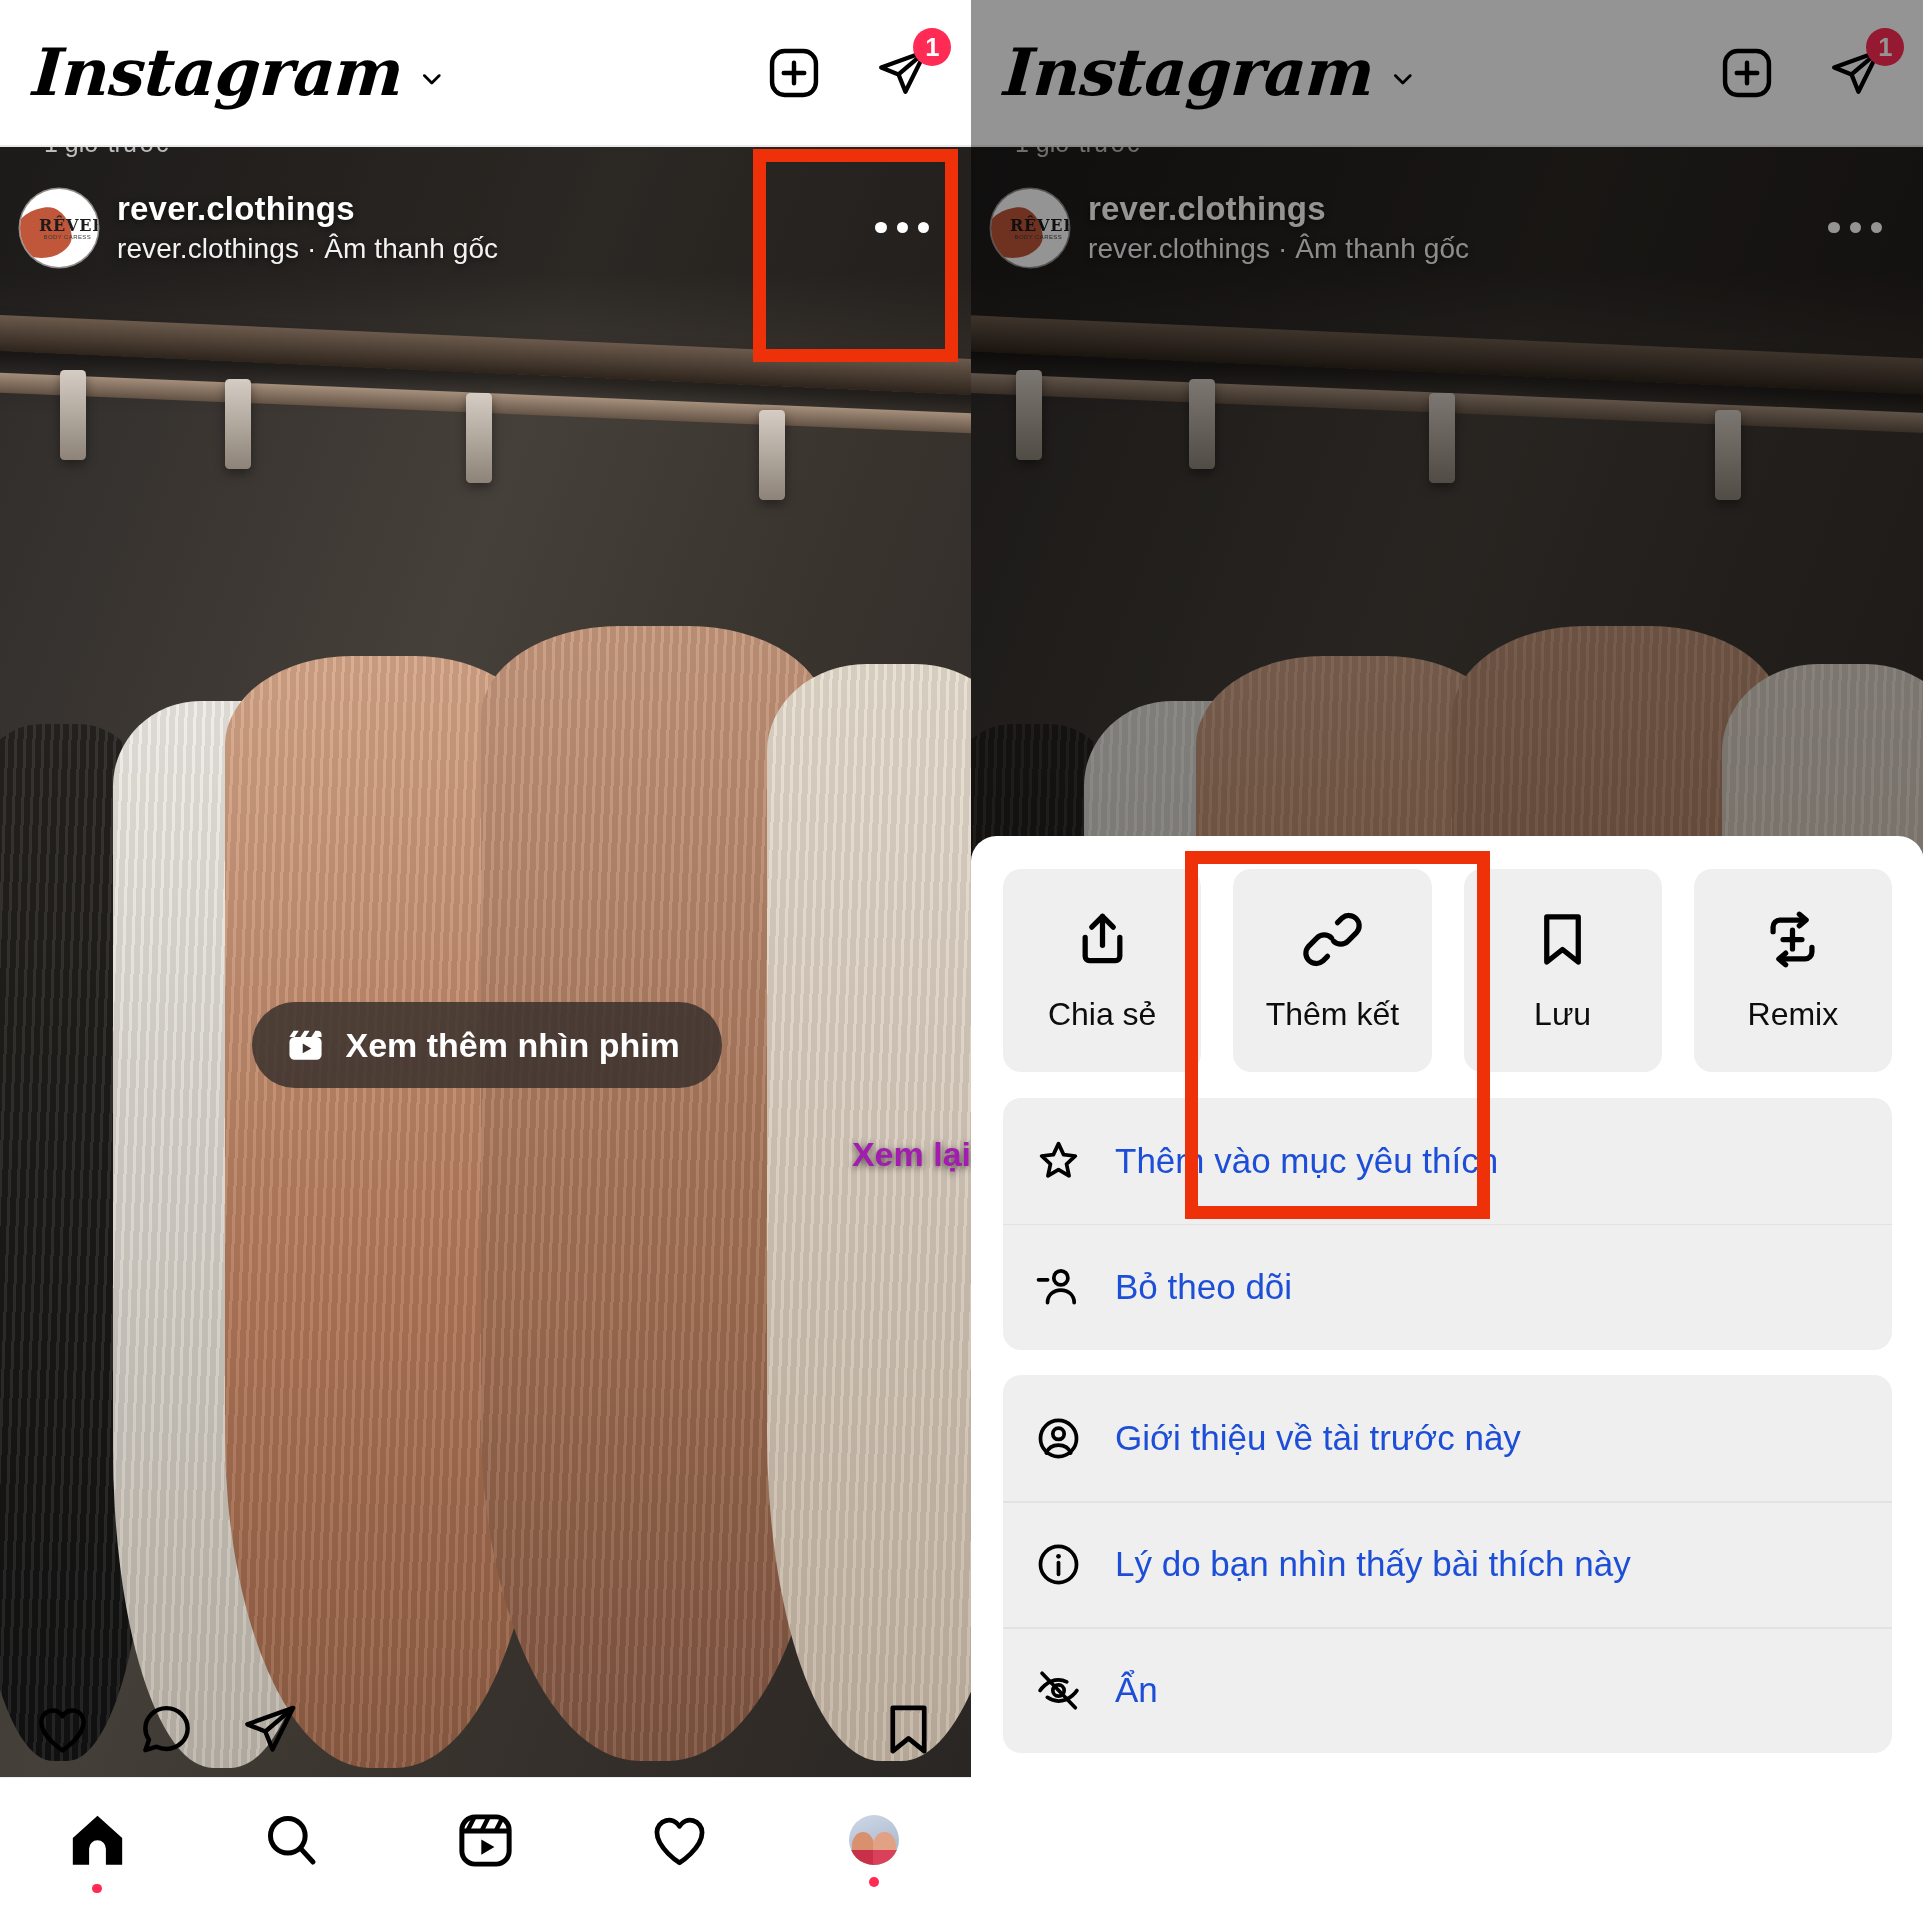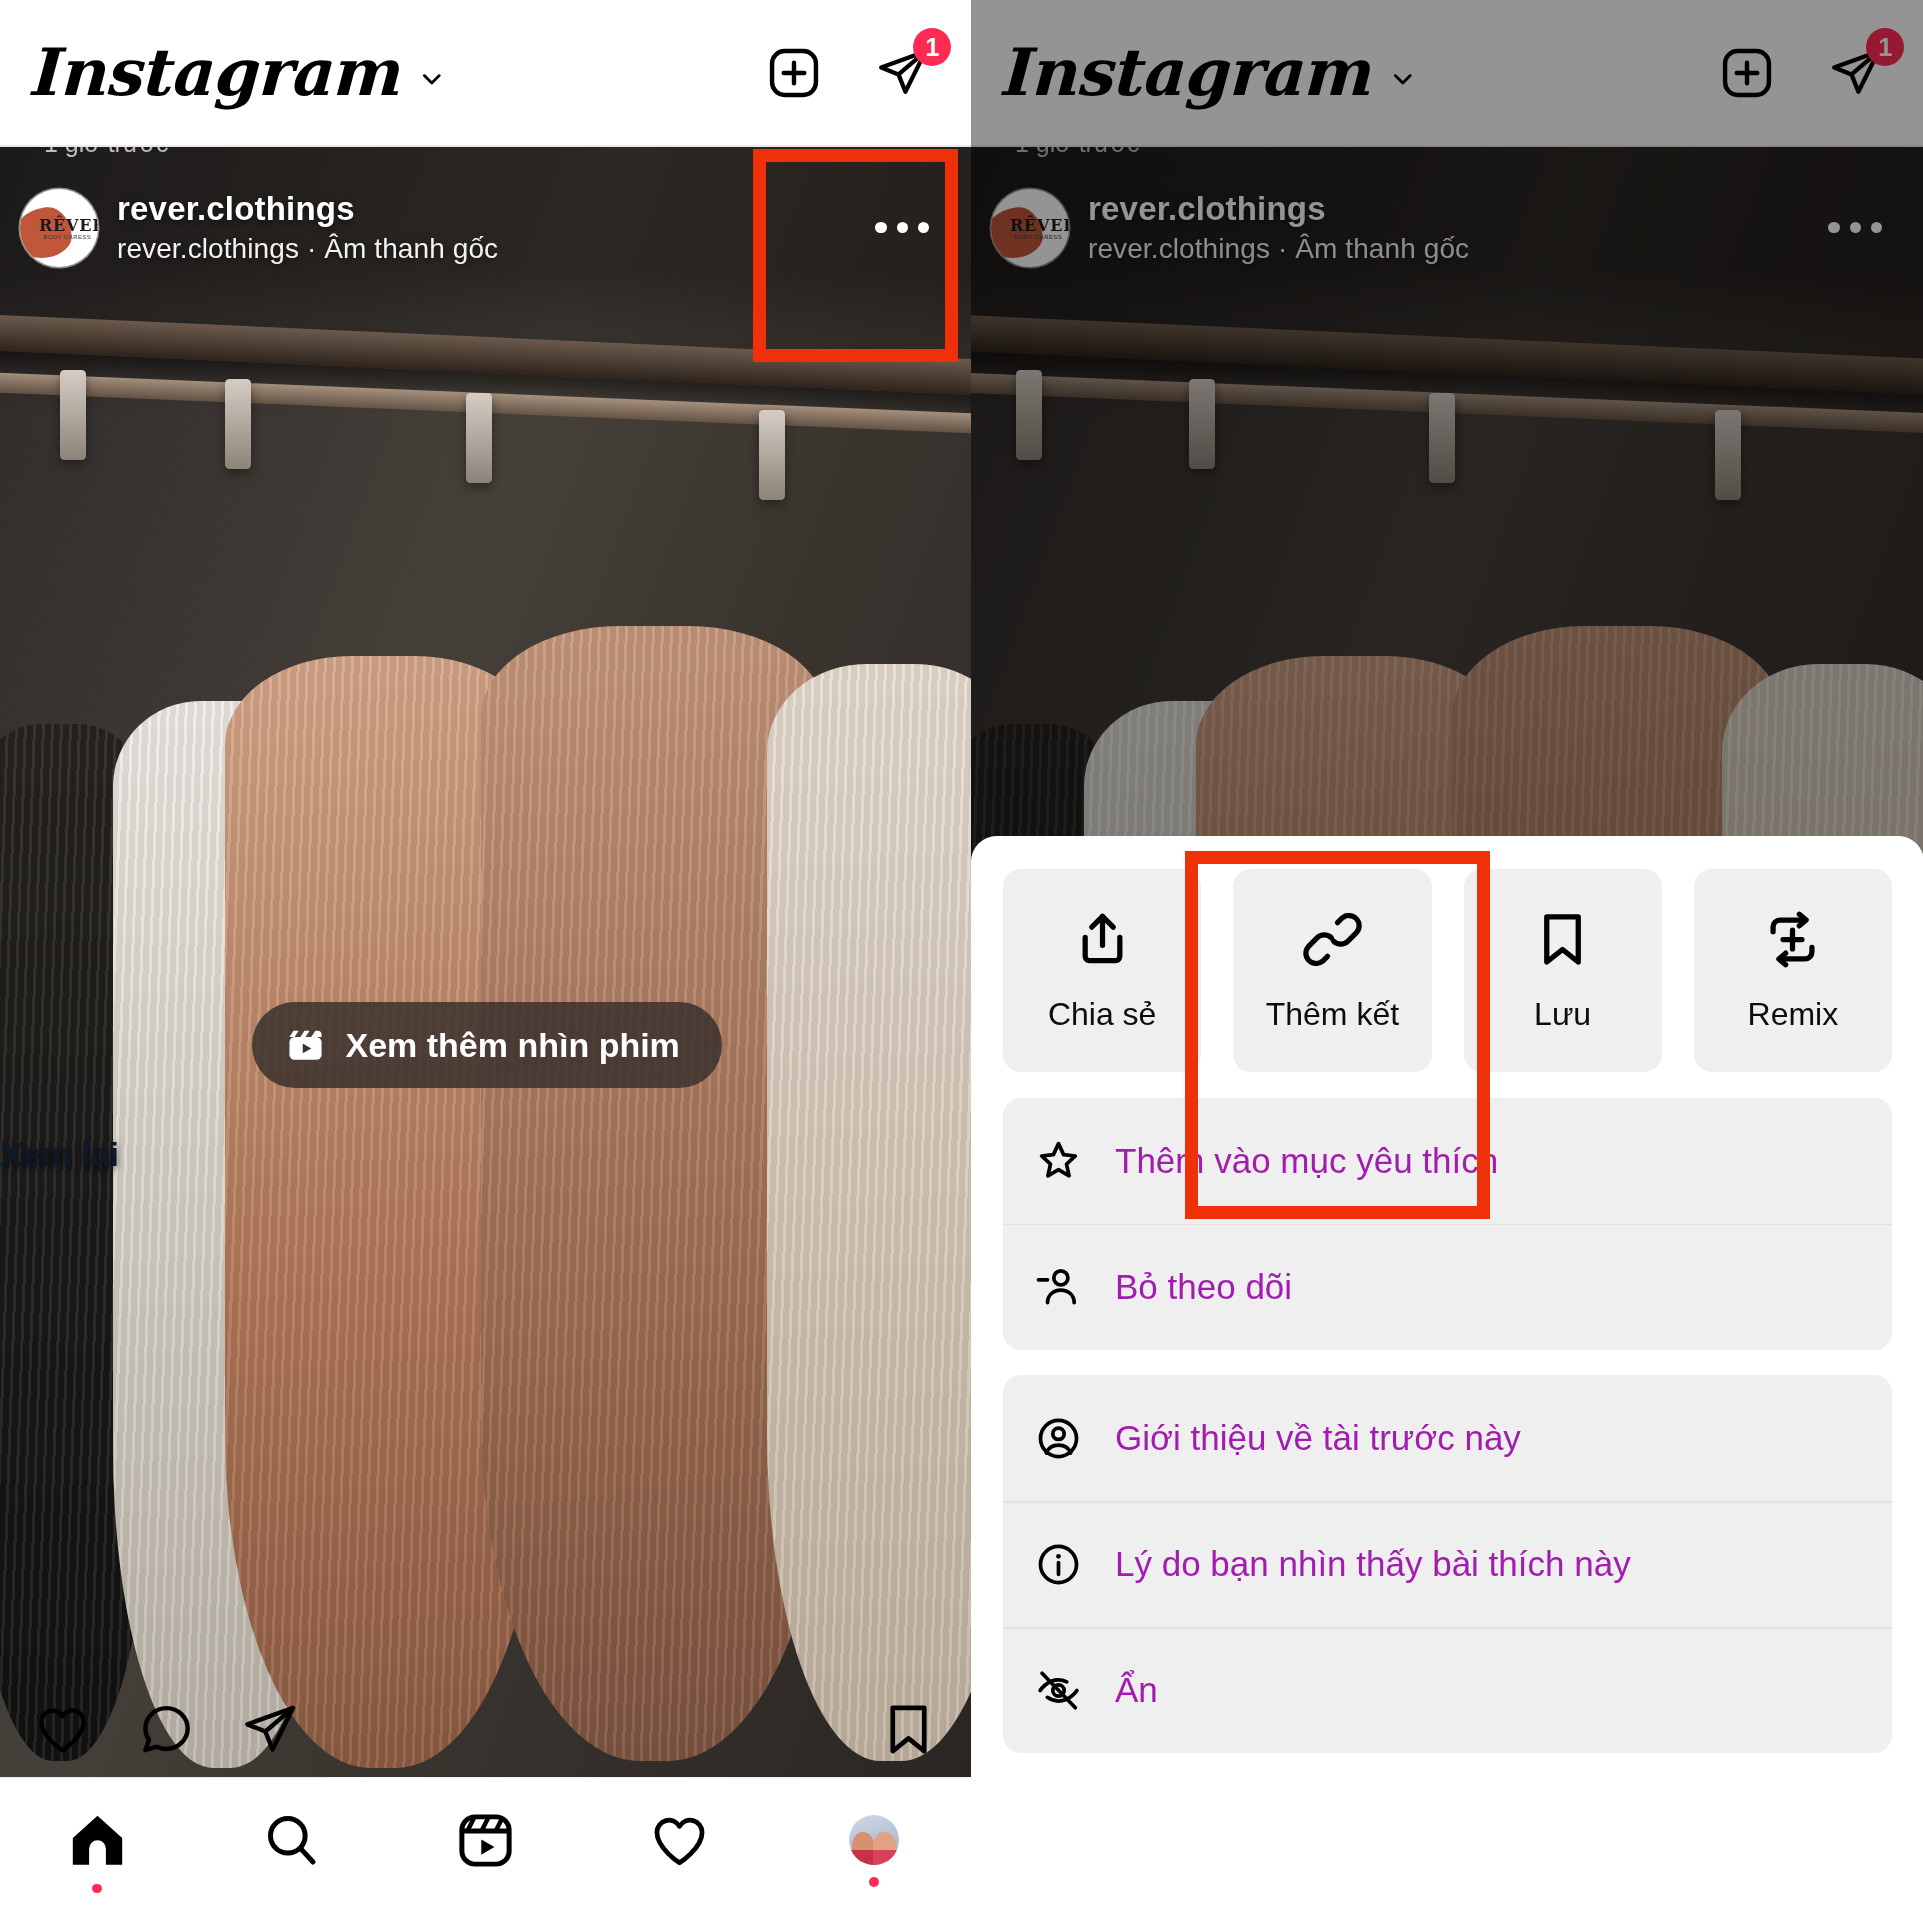--- a/index.html
+++ b/index.html
@@ -131,21 +131,21 @@
   
   .reel-pill {
     position: absolute; left: 252px; top: 857px; z-index: 4;
     display: flex; align-items: center; gap: 19.5px;
     background: rgba(56,48,44,.84); color: #fff;
     border-radius: 47px; padding: 22.5px 42px 22.5px 33px;
     font-size: 34px; font-weight: 600; white-space: nowrap;
   }
   .replay {
     position: absolute; left: 0; right: 0; top: 990px; z-index: 4;
-    text-align: left; color: #0f172a; font-size: 34px; font-weight: 700;
+    text-align: right; color: #a21caf; font-size: 34px; font-weight: 700;
     text-shadow: 0 1.5px 7.5px rgba(0,0,0,.6);
   }
 
   
   .post-actions {
     position: absolute; left: 0; right: 0; bottom: 0; height: 96px; z-index: 5;
     display: flex; align-items: center; padding: 0 33px; background: transparent;
   }
   .pa-left { display: flex; align-items: center; gap: 45px; }
   .pa-spacer { flex: 1; }
@@ -188,21 +188,21 @@
   .quick-label { font-size: 32px; color: #0d0d0d; }
 
   .group { margin-top: 25.6px; background: #efefef; border-radius: 18px; overflow: hidden; }
   .row {
     display: flex; align-items: center; gap: 33px;
     height: 126px; padding: 0 32px; position: relative;
   }
   .row + .row::before {
     content: ""; position: absolute; left: 0; right: 0; top: 0; height: 1.5px; background: #e2e2e2;
   }
-  .row-label { font-size: 35px; color: #a21caf; }
+  .row-label { font-size: 35px; color: #1d4ed8; }
   .row-label.danger { color: #FF2B55; }
   .ic-box { width: 47px; display: flex; align-items: center; justify-content: center; flex: 0 0 47px; }
 
   
   .anno { position: absolute; border: 13.5px solid #EE3108; z-index: 20; pointer-events: none; }
   .anno-a { left: 753px; top: 149px;  width: 205px; height: 213px; }
   .anno-b { left: 1185px; top: 851px; width: 305px; height: 368px; }
 </style>
 </head>
 <body>

